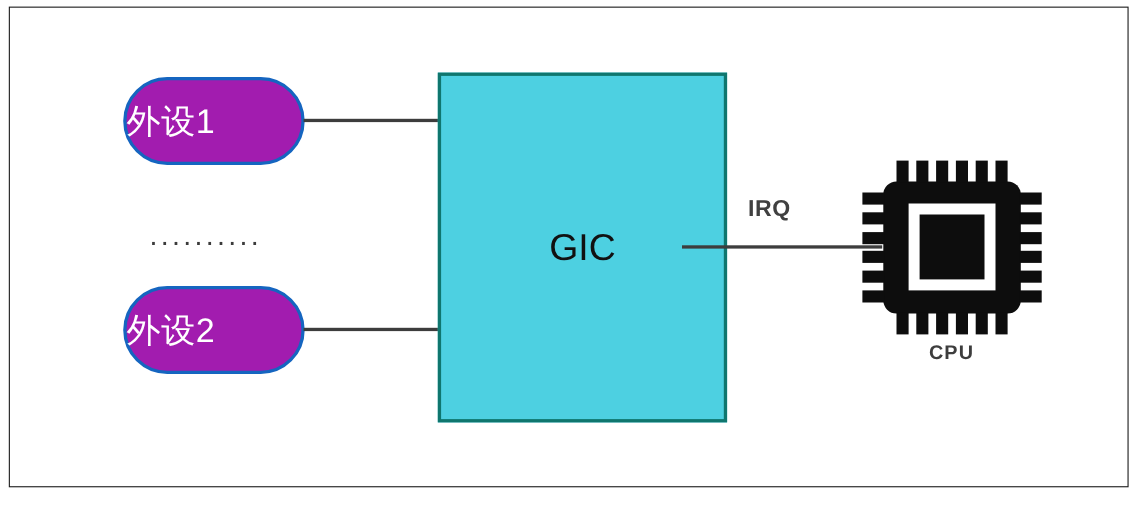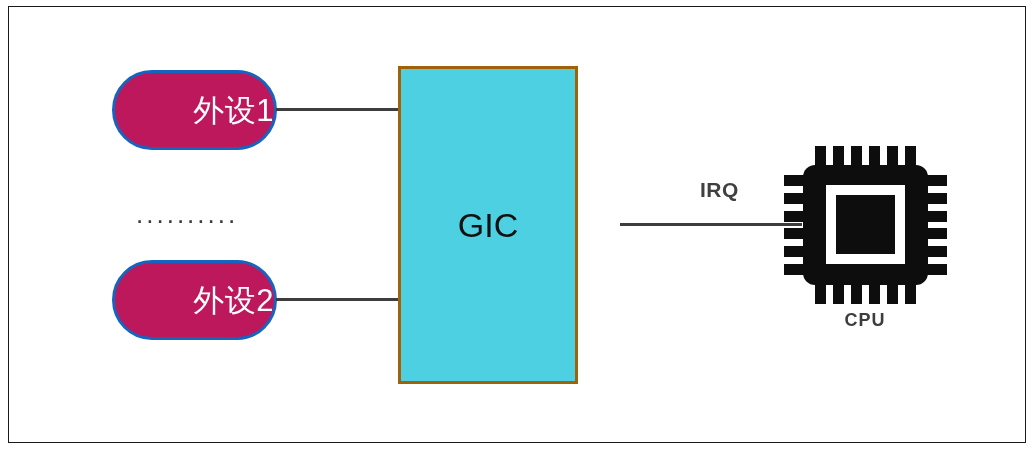--- a/index.html
+++ b/index.html
@@ -28,27 +28,27 @@
     border: 1.6px solid #1a1a1a;
     box-sizing: border-box;
     background: #ffffff;
   }
 
   
   .periph {
     position: absolute;
     width: 165px;
     height: 80px;
-    background: #be185d;
+    background: #a21caf;
     border: 3px solid #1565c0;
     border-radius: 40px;
     box-sizing: border-box;
     display: flex;
     align-items: center;
-    justify-content: flex-end;
+    justify-content: flex-start;
     color: #ffffff;
     font-size: 31px;
     letter-spacing: 0.5px;
     line-height: 1;
   }
   #periph1 { left: 112px; top: 70px; }
   #periph2 { left: 112px; top: 260px; }
 
   
   .ellipsis {
@@ -73,39 +73,39 @@
   }
   #wire-p1 { left: 276px; top: 108px; width: 124px; }
   #wire-p2 { left: 276px; top: 298px; width: 124px; }
   #wire-irq { left: 620px; top: 223px; width: 182px; }
 
   
   #gic {
     position: absolute;
     left: 398px;
     top: 66px;
-    width: 180px;
+    width: 263px;
     height: 318px;
     background: #4dd0e1;
-    border: 3px solid #a16207;
+    border: 3px solid #0f766e;
     box-sizing: border-box;
     display: flex;
     align-items: center;
     justify-content: center;
   }
   #gic .gic-label {
     color: #111111;
     font-size: 34px;
     line-height: 1;
   }
 
   
   #irq-label {
     position: absolute;
-    left: 700px;
+    left: 680px;
     top: 178px;
     color: #404040;
     font-size: 21px;
     font-weight: bold;
     letter-spacing: 0.5px;
   }
 
   
   #cpu-group {
     position: absolute;

